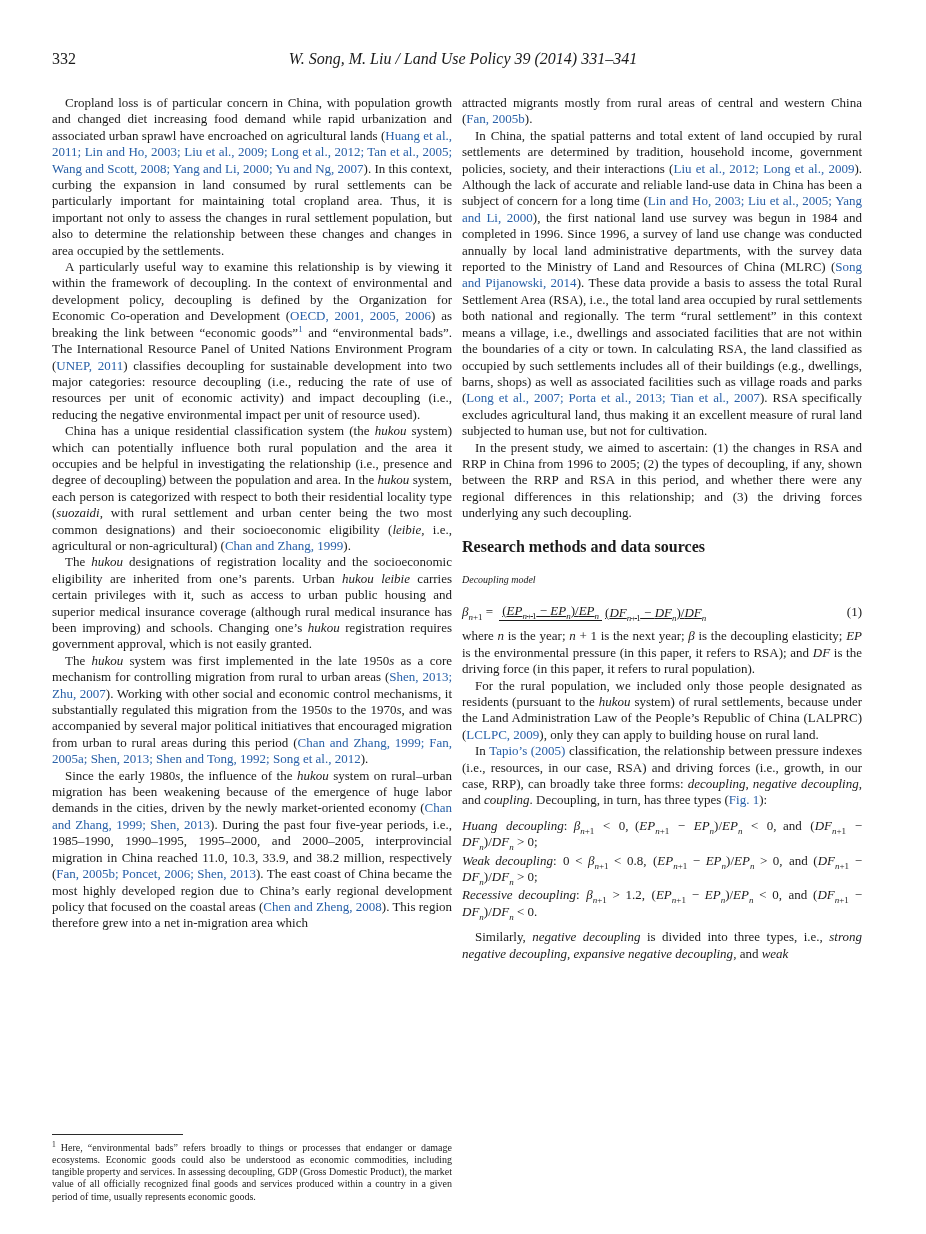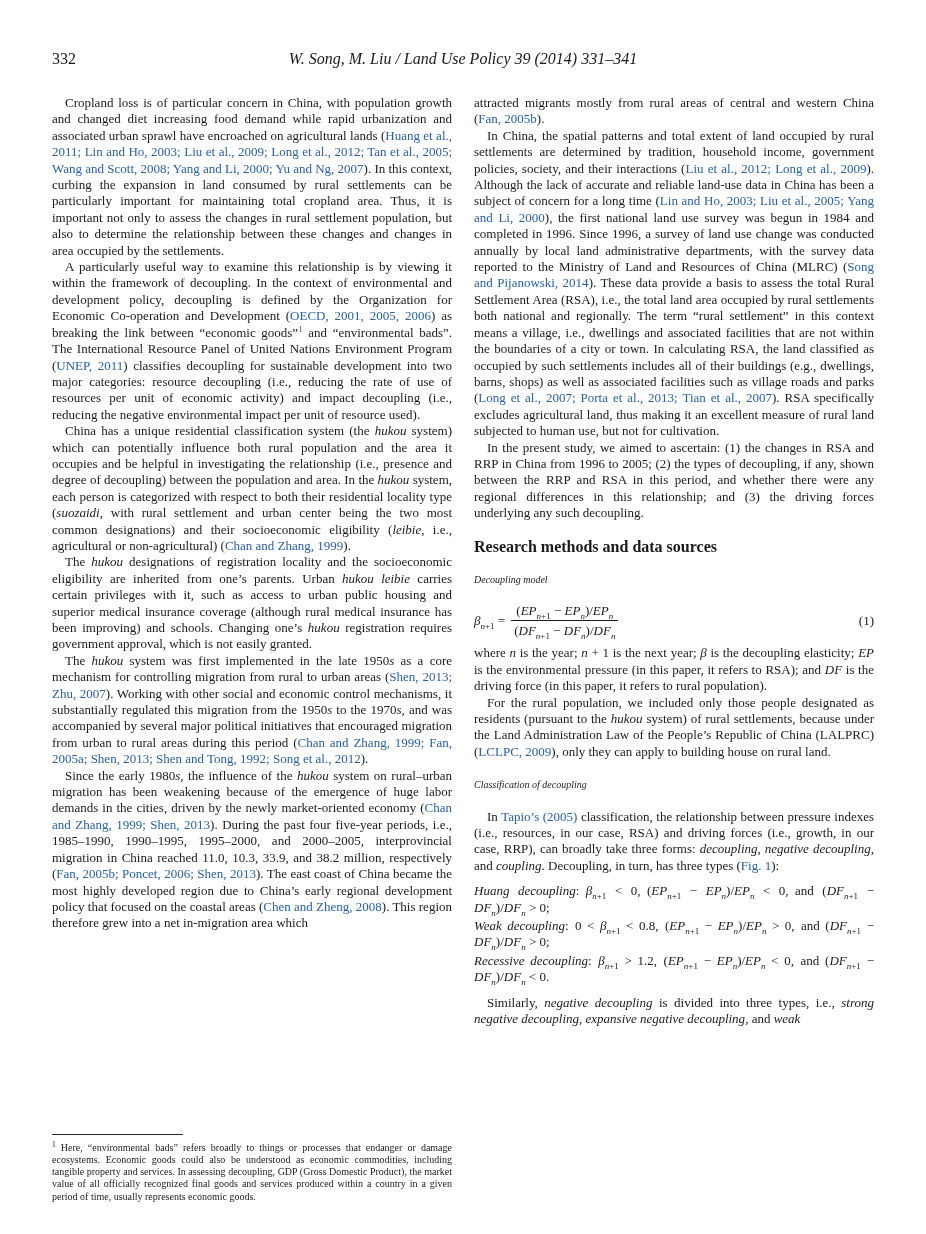--- a/index.html
+++ b/index.html
@@ -4,38 +4,38 @@
 <style>
   * { margin:0; padding:0; box-sizing:border-box; }
   html, body { width:926px; height:1234px; background:#ffffff; }
   body { font-family:"Liberation Serif","DejaVu Serif",serif; color:#1a1a1a; }
   .page { width:926px; height:1234px; padding:50px 52px 0; overflow:hidden; }
 
   .header { display:flex; align-items:baseline; font-size:16px; margin-bottom:27px; }
   .page-number { min-width:70px; }
   .running-head { flex:1; text-align:center; font-style:italic; padding-right:70px; }
 
-  .columns { display:flex; gap:22px; height:1112px; overflow:hidden; }
+  .columns { display:flex; gap:10px; height:1112px; overflow:hidden; }
   .column { width:400px; font-size:13px; line-height:16.4px; text-align:justify; }
   .left-column { display:flex; flex-direction:column; }
 
   p.body-para { text-indent:13px; }
   p.flush { text-indent:0; }
 
   .cite { color:var(--cite-color,#2860a8); }
   sup { font-size:9px; line-height:0; }
   sub { font-size:9px; line-height:0; }
 
   .section-heading { font-size:16px; font-weight:bold; margin:17px 0 17px; text-align:left; }
   .subsection-heading { font-size:10px; font-style:italic; font-weight:normal; margin:0 0 15px; text-align:left; }
   .subsection-heading.second { margin-top:17px; }
 
   .equation-row { display:flex; align-items:center; margin:9px 0 7px; }
   .eq-lhs { margin-right:6px; }
-  .frac { display:inline-flex; flex-direction:column; text-align:center; line-height:15px; }
+  .frac { display:inline-flex; flex-direction:row; text-align:center; line-height:15px;text-decoration:underline; }
   .frac .num { padding:0 3px 2px; border-bottom:1px solid #1a1a1a; }
   .frac .den { padding:2px 3px 0; }
   .equation-number { margin-left:auto; }
 
   .types-block { margin-top:9px; }
   .types-block p { margin-bottom:2px; }
   .closing-para { margin-top:9px; }
 
   .footnote-block { margin-top:auto; padding-bottom:4px; }
   .footnote-rule { width:131px; border-top:1px solid #2a2a2a; margin-bottom:7px; }
@@ -82,21 +82,20 @@
         <span class="frac">
           <span class="num">(<i>EP</i><sub><i>n</i>+1</sub> − <i>EP</i><sub><i>n</i></sub>)/<i>EP</i><sub><i>n</i></sub></span>
           <span class="den">(<i>DF</i><sub><i>n</i>+1</sub> − <i>DF</i><sub><i>n</i></sub>)/<i>DF</i><sub><i>n</i></sub></span>
         </span>
         <span class="equation-number">(1)</span>
       </div>
 
       <p class="flush">where <i>n</i> is the year; <i>n</i> + 1 is the next year; <i>β</i> is the decoupling elasticity; <i>EP</i> is the environmental pressure (in this paper, it refers to RSA); and <i>DF</i> is the driving force (in this paper, it refers to rural population).</p>
       <p class="body-para">For the rural population, we included only those people designated as residents (pursuant to the <i>hukou</i> system) of rural settlements, because under the Land Administration Law of the People’s Republic of China (LALPRC) (<span class="cite">LCLPC, 2009</span>), only they can apply to building house on rural land.</p>
 
-      <h3 class="subsection-heading second">Classification of decoupling</h3>
       <p class="body-para">In <span class="cite">Tapio’s (2005)</span> classification, the relationship between pressure indexes (i.e., resources, in our case, RSA) and driving forces (i.e., growth, in our case, RRP), can broadly take three forms: <i>decoupling</i>, <i>negative decoupling</i>, and <i>coupling</i>. Decoupling, in turn, has three types (<span class="cite">Fig. 1</span>):</p>
 
       <div class="types-block">
         <p class="flush"><i>Huang decoupling</i>: <i>β</i><sub><i>n</i>+1</sub> &lt; 0, (<i>EP</i><sub><i>n</i>+1</sub> − <i>EP</i><sub><i>n</i></sub>)/<i>EP</i><sub><i>n</i></sub> &lt; 0, and (<i>DF</i><sub><i>n</i>+1</sub> − <i>DF</i><sub><i>n</i></sub>)/<i>DF</i><sub><i>n</i></sub> &gt; 0;</p>
         <p class="flush"><i>Weak decoupling</i>: 0 &lt; <i>β</i><sub><i>n</i>+1</sub> &lt; 0.8, (<i>EP</i><sub><i>n</i>+1</sub> − <i>EP</i><sub><i>n</i></sub>)/<i>EP</i><sub><i>n</i></sub> &gt; 0, and (<i>DF</i><sub><i>n</i>+1</sub> − <i>DF</i><sub><i>n</i></sub>)/<i>DF</i><sub><i>n</i></sub> &gt; 0;</p>
         <p class="flush"><i>Recessive decoupling</i>: <i>β</i><sub><i>n</i>+1</sub> &gt; 1.2, (<i>EP</i><sub><i>n</i>+1</sub> − <i>EP</i><sub><i>n</i></sub>)/<i>EP</i><sub><i>n</i></sub> &lt; 0, and (<i>DF</i><sub><i>n</i>+1</sub> − <i>DF</i><sub><i>n</i></sub>)/<i>DF</i><sub><i>n</i></sub> &lt; 0.</p>
       </div>
 
       <p class="body-para closing-para">Similarly, <i>negative decoupling</i> is divided into three types, i.e., <i>strong negative decoupling</i>, <i>expansive negative decoupling</i>, and <i>weak</i></p>
     </section>

